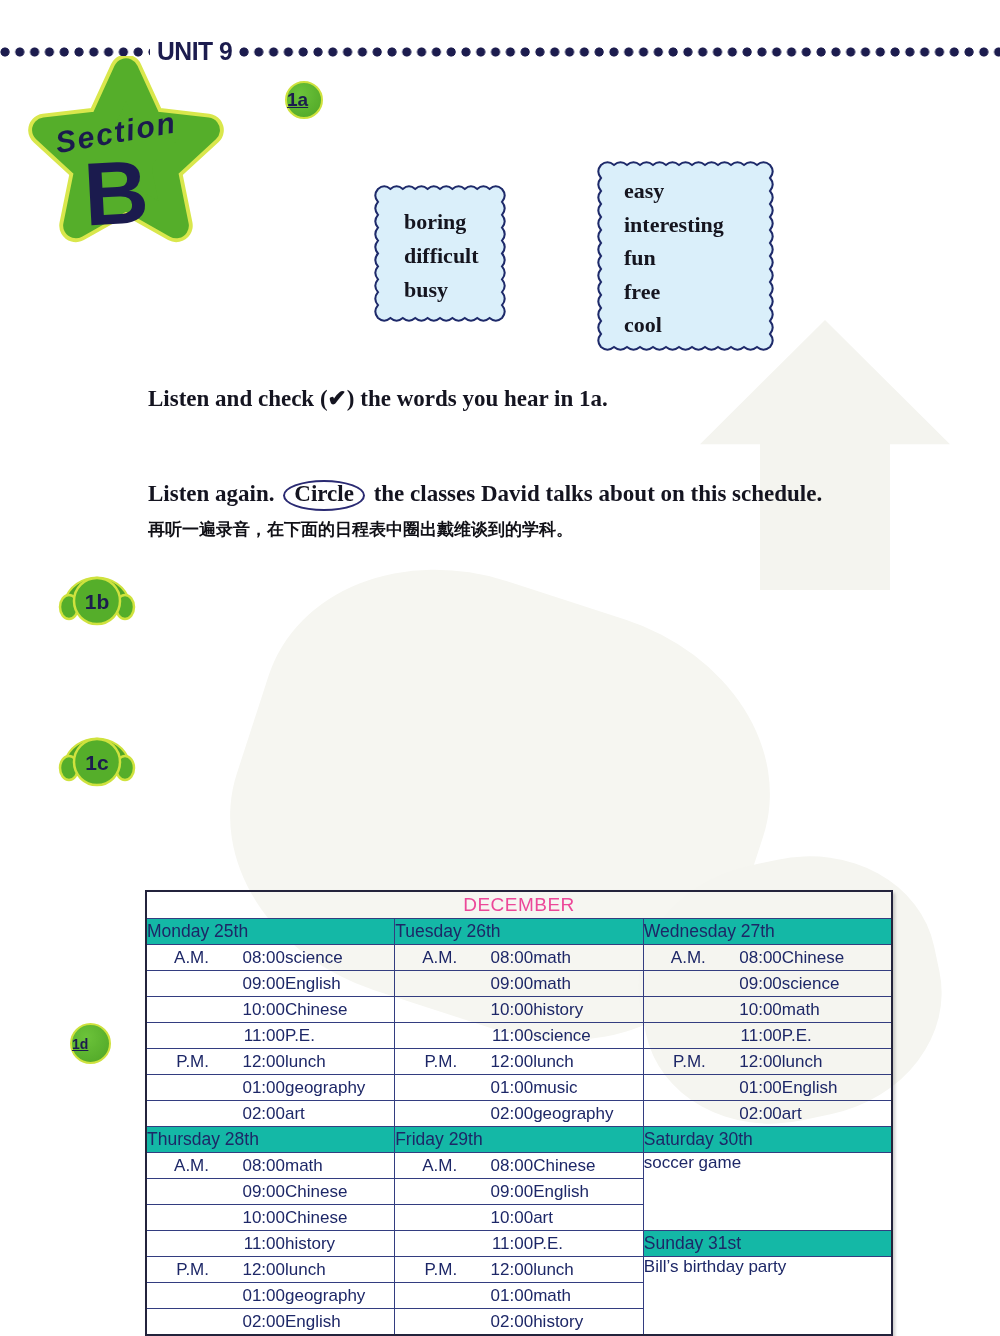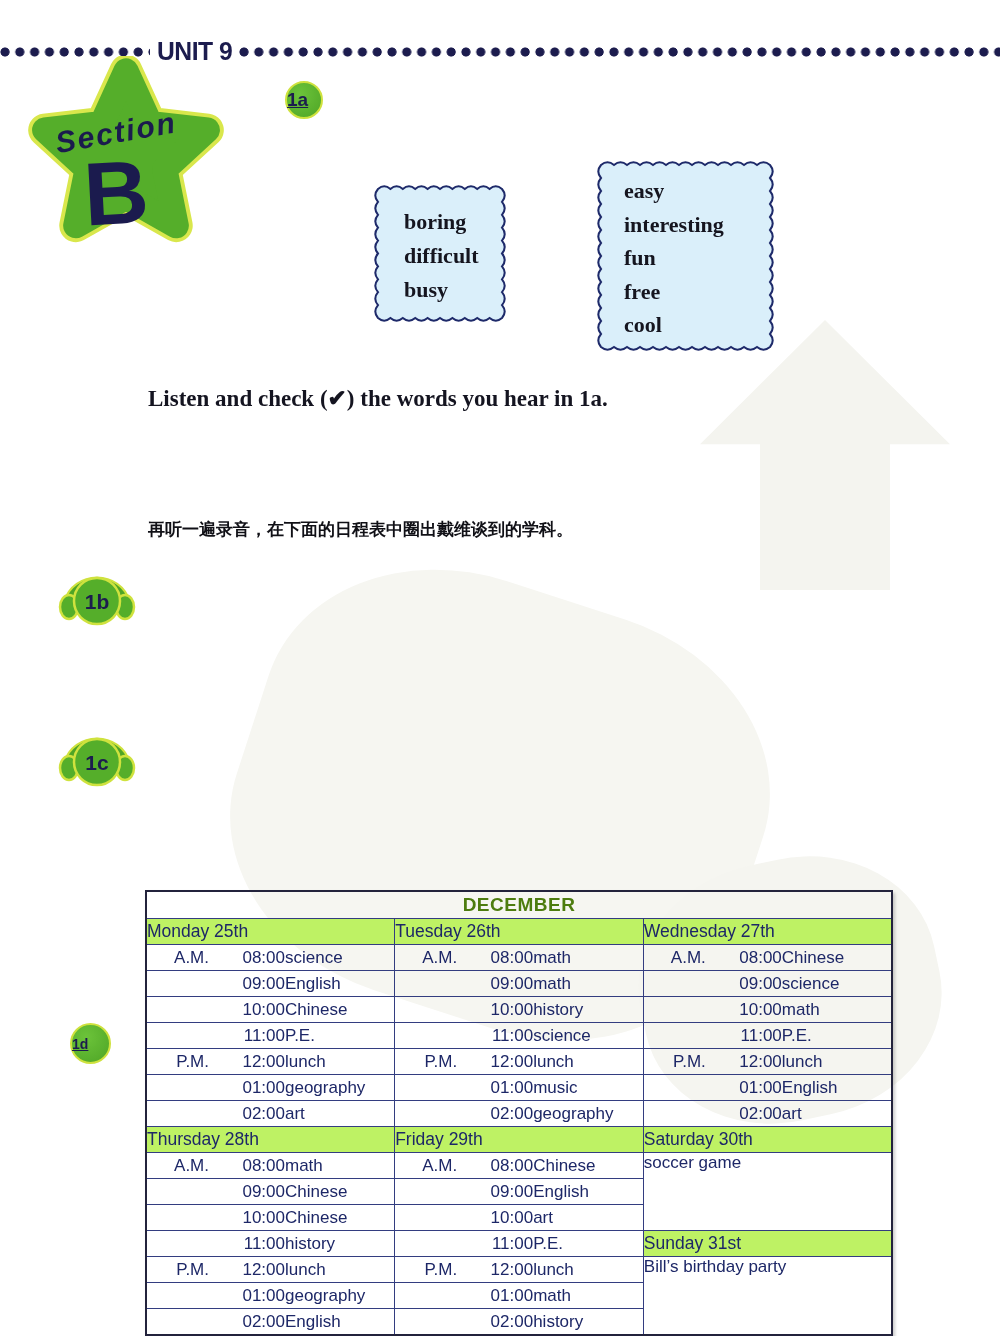--- a/index.html
+++ b/index.html
@@ -50,22 +50,22 @@
 
   
   .circled{display:inline-block;border:2.5px solid #2a2a72;border-radius:50%;
            padding:0 9px 3px 9px;margin:0 3px;line-height:24px;}
 
   
   .sched-wrap{left:145px;top:558px;width:748px;box-shadow:2px 3px 3px rgba(110,110,110,.35);}
   table.sched{width:748px;border-collapse:collapse;table-layout:fixed;background:transparent;
       font-family:"Liberation Sans",sans-serif;font-size:17px;color:#1d2767;border:2.5px solid #23233c;}
   table.sched td{border:1.6px solid #333d80;padding:0;}
-  td.month{height:26px;text-align:center;font-weight:700;font-size:19px;color:#4d7c0f;letter-spacing:.5px;}
-  td.dayhead{height:25px;background:#bef264;padding-left:8px;font-size:17.5px;}
+  td.month{height:26px;text-align:center;font-weight:400;font-size:19px;color:#ec4899;letter-spacing:.5px;}
+  td.dayhead{height:25px;background:#14b8a6;padding-left:8px;font-size:17.5px;}
   td.slot{height:25px;}
   td.slot .cellflex{display:flex;align-items:center;padding-left:10px;height:100%;text-align:right;}
   td.slot .p{width:52px;flex:none;}
   td.slot .t{width:76px;flex:none;}
   td.event{vertical-align:top;padding:2px 8px;}
 
   
   .talk-text{left:147px;top:1025px;width:412px;}
 </style>
 </head>
@@ -136,20 +136,25 @@
   <div class="abs layer" style="left:56px;top:461px;">
     <svg width="82" height="62" viewBox="0 0 82 62">
       <path d="M13,36 A29,27 0 0 1 69,36" fill="none" stroke="#cfe23e" stroke-width="11" stroke-linecap="round"></path>
       <path d="M13,36 A29,27 0 0 1 69,36" fill="none" stroke="#4ea526" stroke-width="7" stroke-linecap="round"></path>
       <ellipse cx="13" cy="41" rx="9" ry="12" fill="#55ae2a" stroke="#cfe23e" stroke-width="2.5"></ellipse>
       <ellipse cx="69" cy="41" rx="9" ry="12" fill="#55ae2a" stroke="#cfe23e" stroke-width="2.5"></ellipse>
       <circle cx="41" cy="35" r="23" fill="#55ae2a" stroke="#cfe23e" stroke-width="2.5"></circle>
       <text x="41" y="43" text-anchor="middle" font-family="Liberation Sans,sans-serif" font-size="21" font-weight="bold" fill="#1c1c4e">1c</text>
     </svg>
   </div>
+  <div class="instr layer" style="left:148px;top:477px;width:740px;">
+    <span>Listen again.</span>
+    <span class="circled">Circle</span>
+    <span>the classes David talks about on this schedule.</span>
+  </div>
   <div class="zh-line layer" style="left:148px;top:518px;">再听一遍录音，在下面的日程表中圈出戴维谈到的学科。</div>
 
   <div class="abs sched-wrap layer">
     <table class="sched" id="schedule-table">
         <tbody>
           <tr>
             <td class="month" colspan="3">DECEMBER</td>
           </tr>
           <tr>
             <td class="dayhead">Monday 25th</td>

